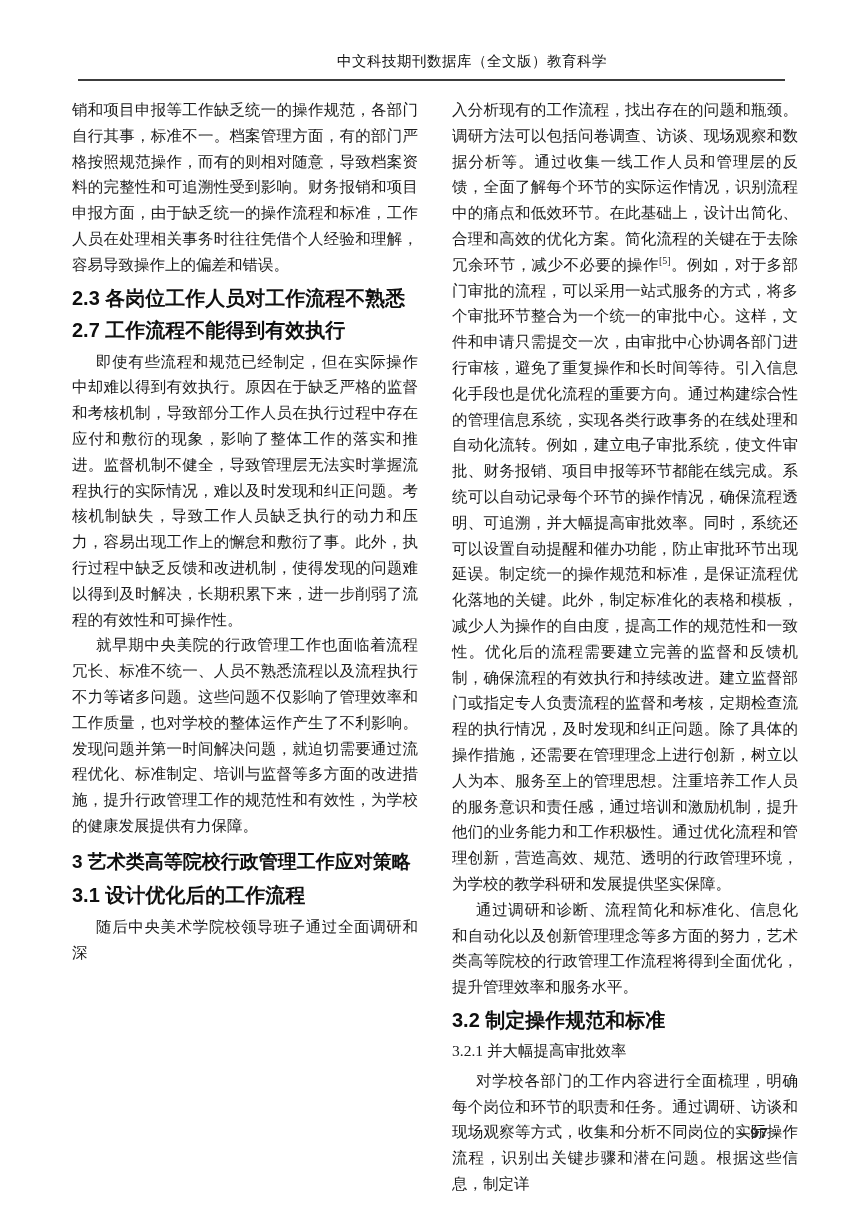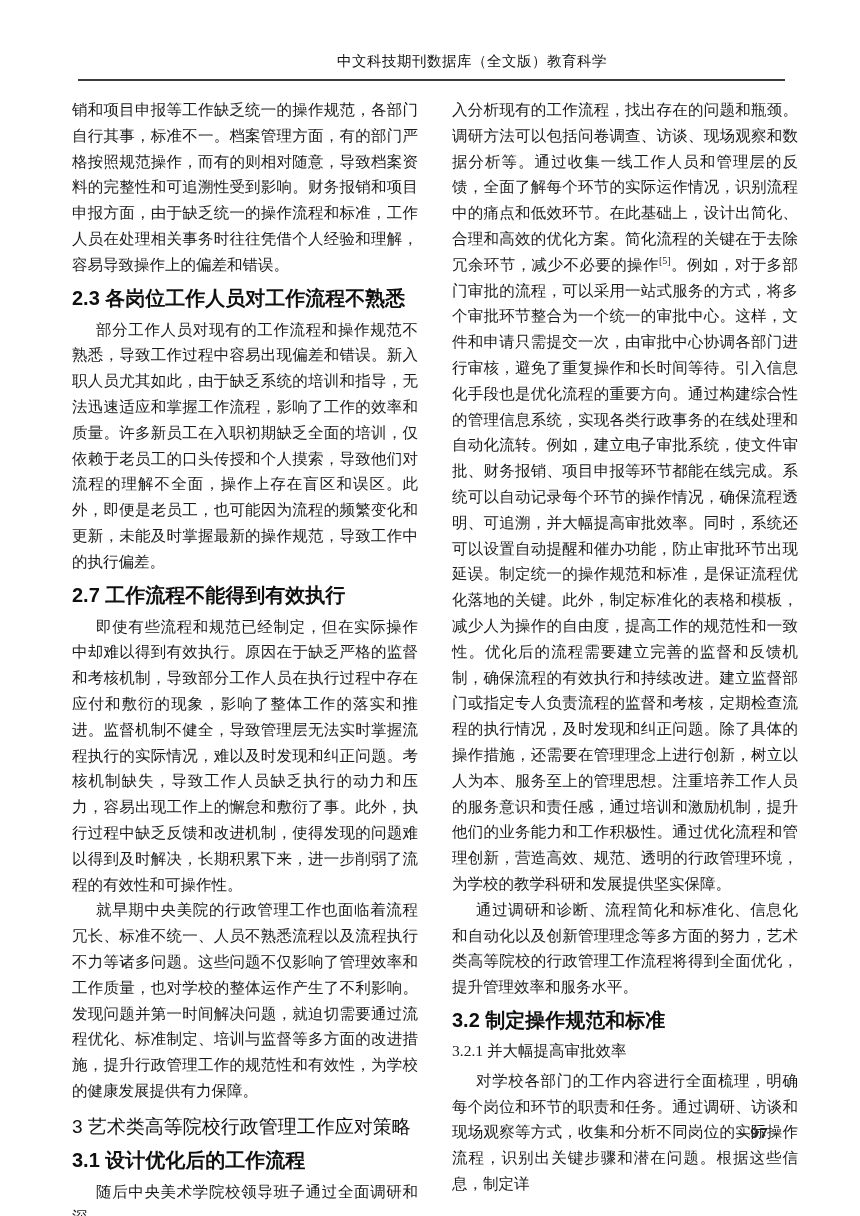--- a/index.html
+++ b/index.html
@@ -61,21 +61,21 @@
   h2.sec {
     font-family: "Liberation Sans", "DejaVu Sans", sans-serif;
     font-weight: 700;
     font-size: 20px;
     line-height: 24px;
     margin: 8px 0 7px 0;
     color: #101010;
   }
   h1.sec1 {
     font-family: "Liberation Sans", "DejaVu Sans", sans-serif;
-    font-weight: 400;
+    font-weight: 700;
     font-size: 19px;
     line-height: 26px;
     margin: 10px 0 8px 0;
     color: #101010;
   }
   h3.sec3 {
     font-family: "Liberation Serif", "DejaVu Serif", serif;
     font-weight: 400;
     font-size: 15.5px;
     line-height: 24px;
@@ -110,21 +110,20 @@
 
   <div class="header-rule"></div>
 
   <div class="columns">
 
     <div class="col">
       <p class="body">销和项目申报等工作缺乏统一的操作规范，各部门自行其事，标准不一。档案管理方面，有的部门严格按照规范操作，而有的则相对随意，导致档案资料的完整性和可追溯性受到影响。财务报销和项目申报方面，由于缺乏统一的操作流程和标准，工作人员在处理相关事务时往往凭借个人经验和理解，容易导致操作上的偏差和错误。</p>
 
       <h2 class="sec">2.3 各岗位工作人员对工作流程不熟悉</h2>
 
-      <p class="body indent">部分工作人员对现有的工作流程和操作规范不熟悉，导致工作过程中容易出现偏差和错误。新入职人员尤其如此，由于缺乏系统的培训和指导，无法迅速适应和掌握工作流程，影响了工作的效率和质量。许多新员工在入职初期缺乏全面的培训，仅依赖于老员工的口头传授和个人摸索，导致他们对流程的理解不全面，操作上存在盲区和误区。此外，即便是老员工，也可能因为流程的频繁变化和更新，未能及时掌握最新的操作规范，导致工作中的执行偏差。</p>
 
       <h2 class="sec">2.7 工作流程不能得到有效执行</h2>
 
       <p class="body indent">即使有些流程和规范已经制定，但在实际操作中却难以得到有效执行。原因在于缺乏严格的监督和考核机制，导致部分工作人员在执行过程中存在应付和敷衍的现象，影响了整体工作的落实和推进。监督机制不健全，导致管理层无法实时掌握流程执行的实际情况，难以及时发现和纠正问题。考核机制缺失，导致工作人员缺乏执行的动力和压力，容易出现工作上的懈怠和敷衍了事。此外，执行过程中缺乏反馈和改进机制，使得发现的问题难以得到及时解决，长期积累下来，进一步削弱了流程的有效性和可操作性。</p>
 
       <p class="body indent">就早期中央美院的行政管理工作也面临着流程冗长、标准不统一、人员不熟悉流程以及流程执行不力等诸多问题。这些问题不仅影响了管理效率和工作质量，也对学校的整体运作产生了不利影响。发现问题并第一时间解决问题，就迫切需要通过流程优化、标准制定、培训与监督等多方面的改进措施，提升行政管理工作的规范性和有效性，为学校的健康发展提供有力保障。</p>
 
       <h1 class="sec1">3 艺术类高等院校行政管理工作应对策略</h1>
 
       <h2 class="sec">3.1 设计优化后的工作流程</h2>

